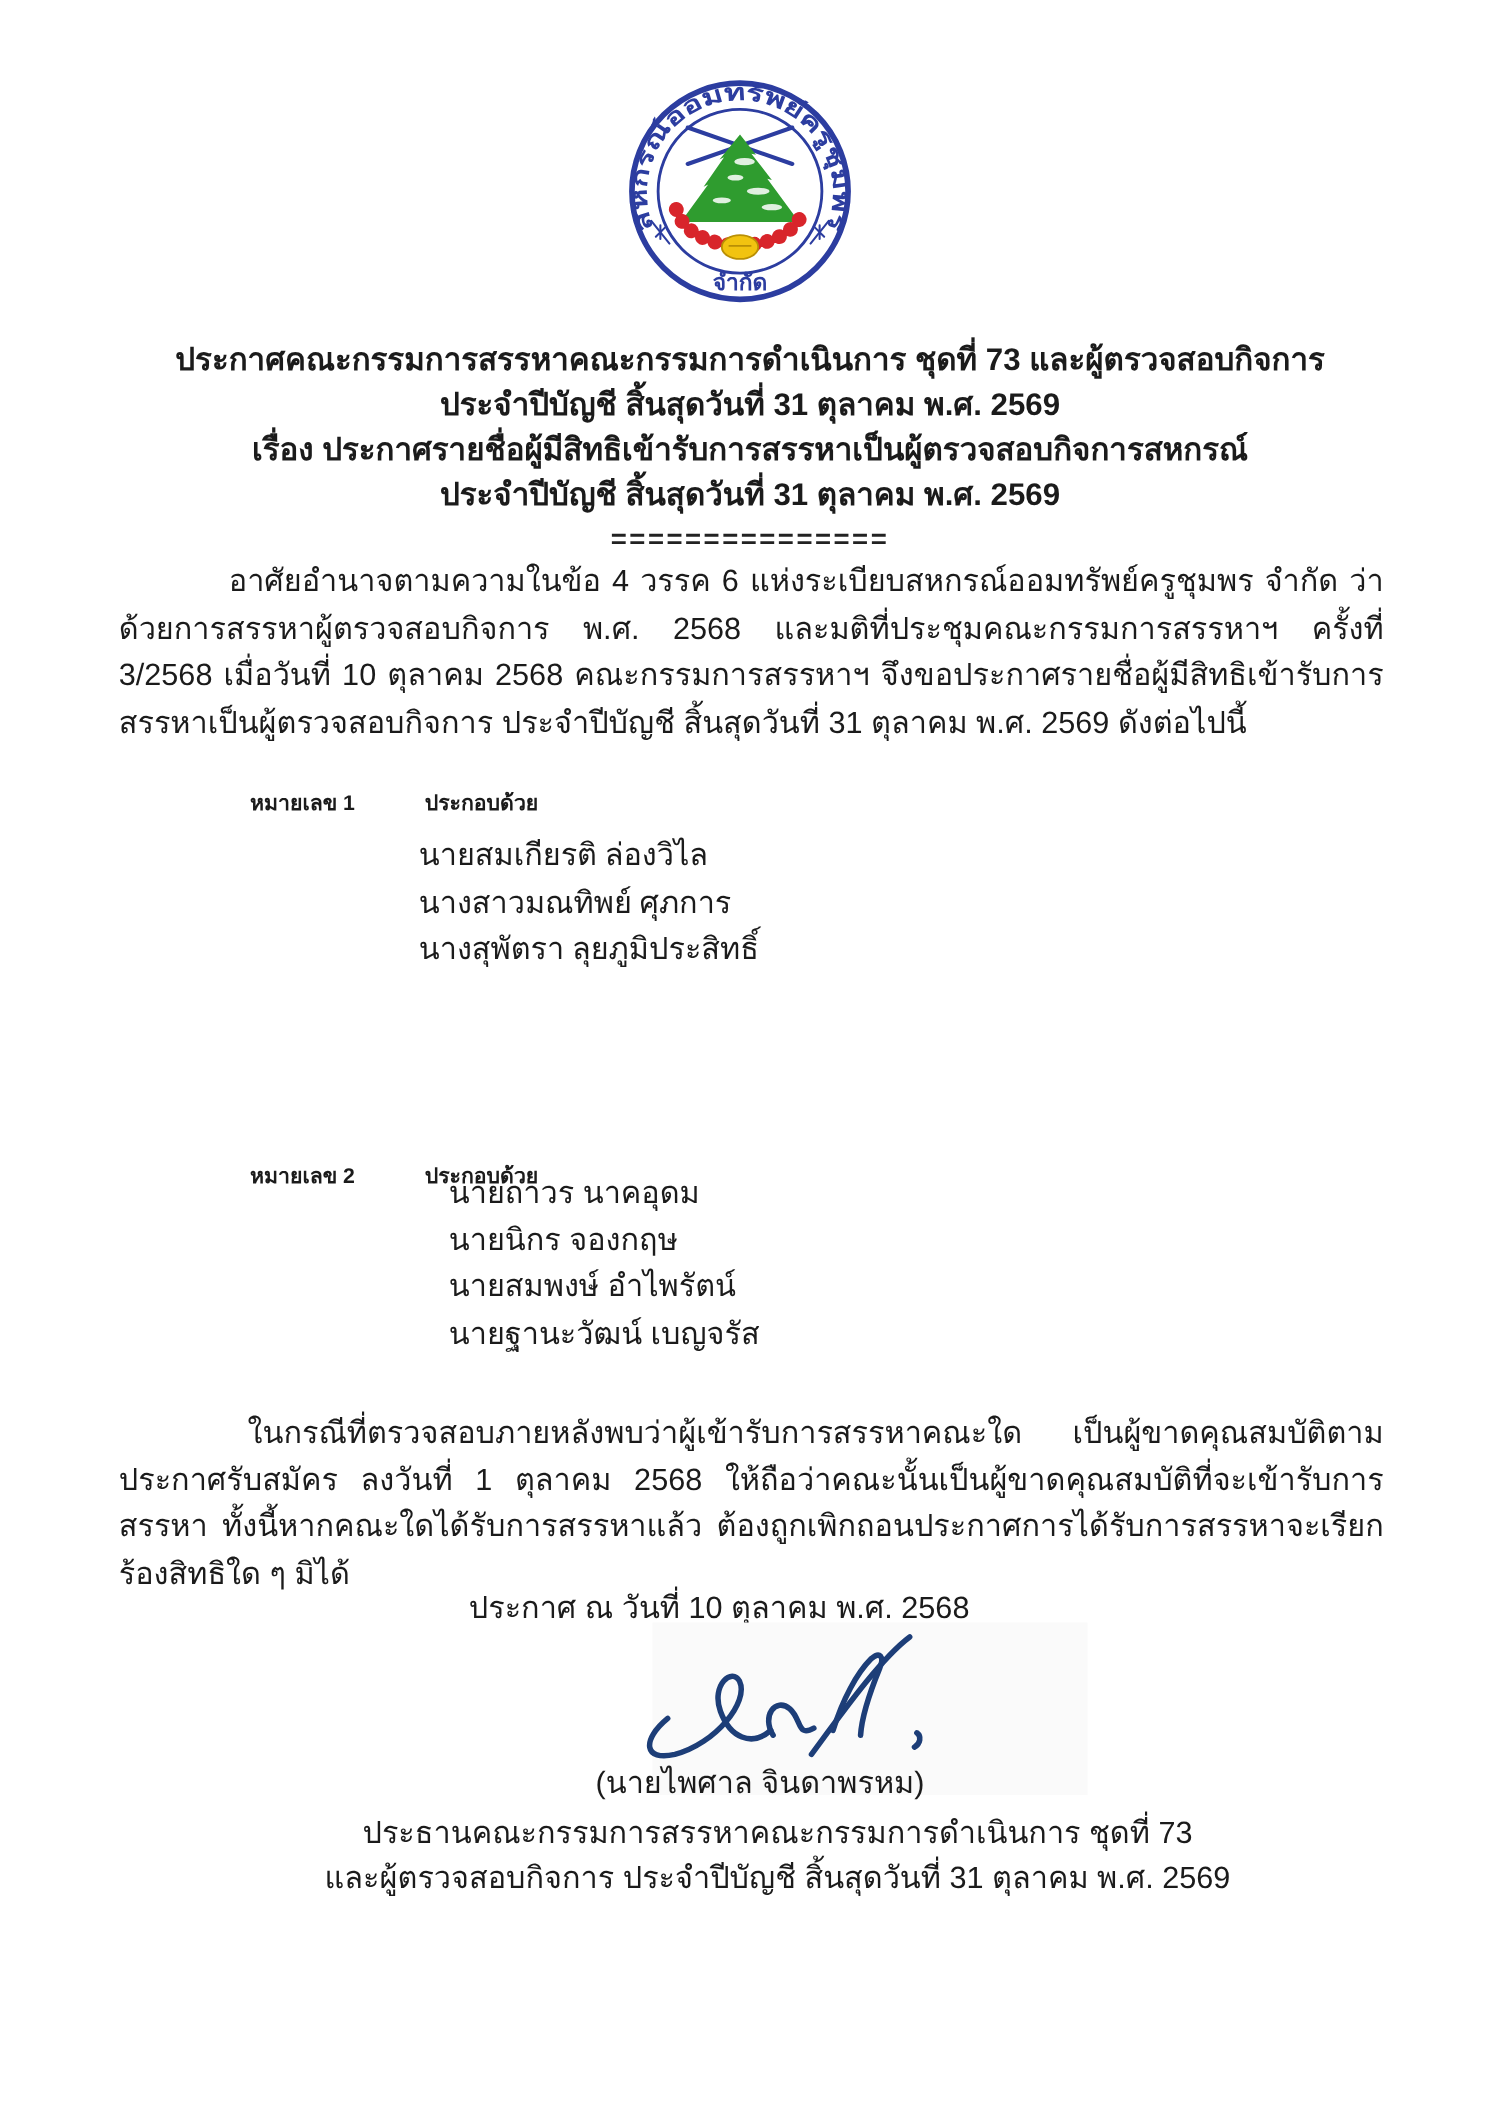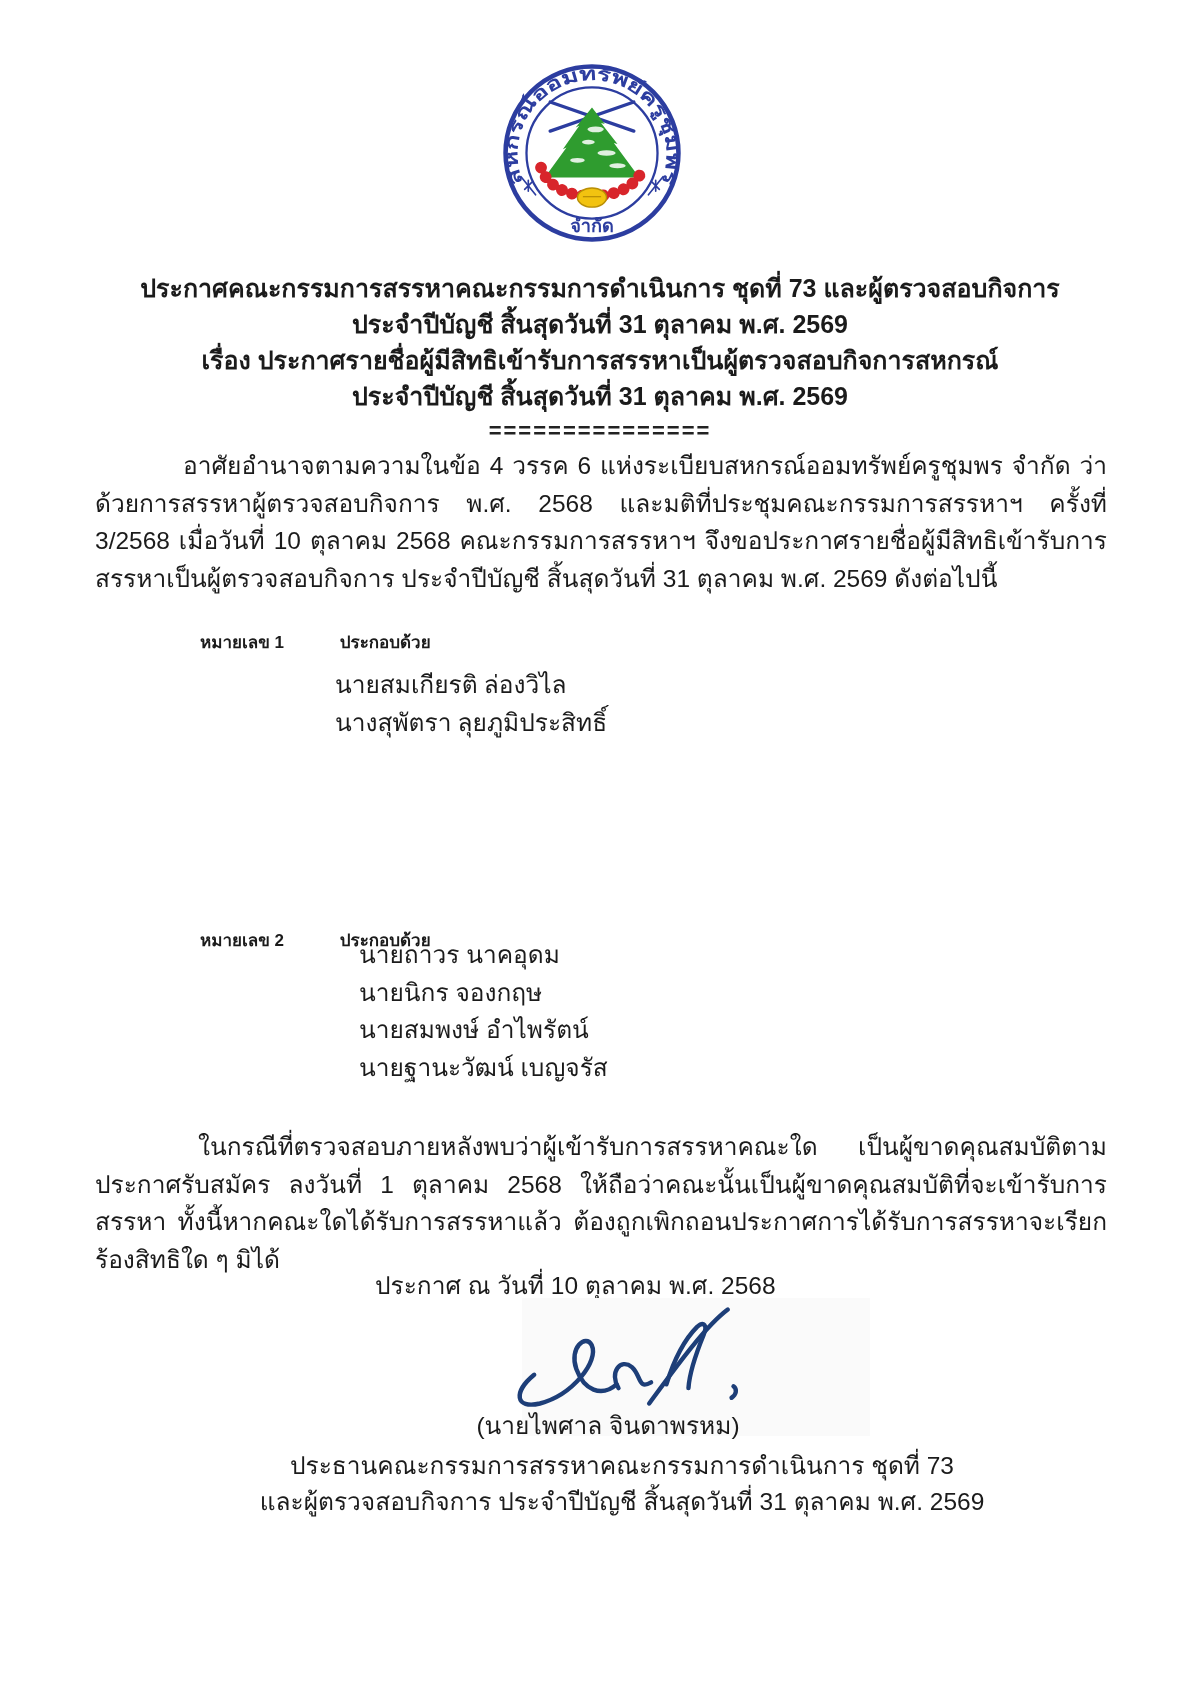--- a/index.html
+++ b/index.html
@@ -104,20 +104,24 @@
   <div class="section-header sec1-header">
     <span class="num">หมายเลข 1</span>
     <span>ประกอบด้วย</span>
   </div>
   <div class="name-list sec1-names">
     <div class="name-row">
       <span>นายสมเกียรติ  ล่องวิไล</span>
       <span class="note"></span>
     </div>
     <div class="name-row">
+      <span>นางสาวมณทิพย์  ศุภการ</span>
+      <span class="note"></span>
+    </div>
+    <div class="name-row">
       <span>นางสุพัตรา  ลุยภูมิประสิทธิ์</span>
       <span class="note"></span>
     </div>
   </div>
 
   <div class="section-header sec2-header">
     <span class="num">หมายเลข 2</span>
     <span>ประกอบด้วย</span>
   </div>
   <div class="name-list sec2-names">

